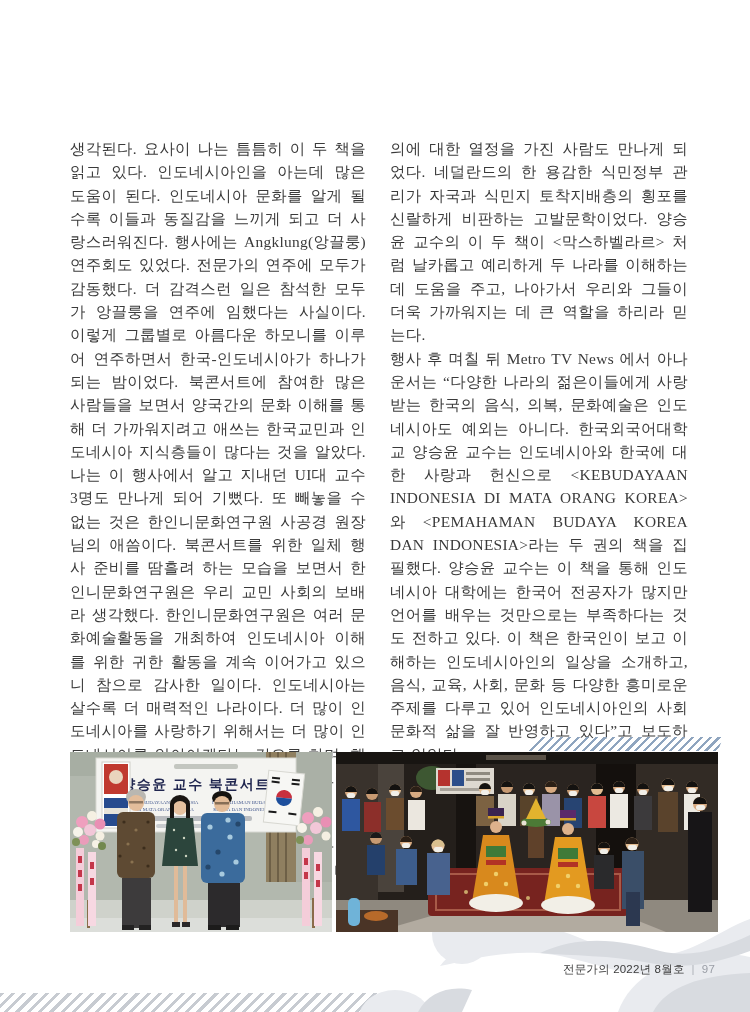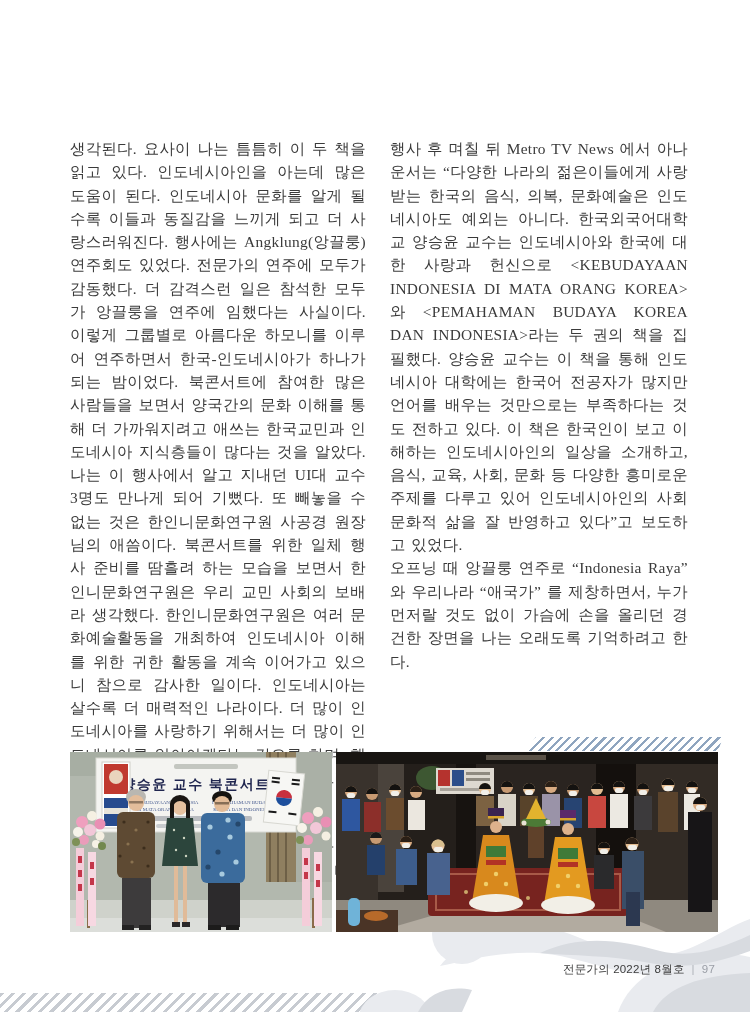--- a/index.html
+++ b/index.html
@@ -60,20 +60,21 @@
       <path d="M418,1012 C428,993 448,985 472,990 L462,1012 Z" fill="#d8dbe0"></path>
     </g>
   </svg>
 
   <div class="col col-left">
     <p>생각된다. 요사이 나는 틈틈히 이 두 책을 읽고 있다. 인도네시아인을 아는데 많은 도움이 된다. 인도네시아 문화를 알게 될수록 이들과 동질감을 느끼게 되고 더 사랑스러워진다. 행사에는 Angklung(앙끌룽) 연주회도 있었다. 전문가의 연주에 모두가 감동했다. 더 감격스런 일은 참석한 모두가 앙끌룽을 연주에 임했다는 사실이다. 이렇게 그룹별로 아름다운 하모니를 이루어 연주하면서 한국-인도네시아가 하나가 되는 밤이었다. 북콘서트에 참여한 많은 사람들을 보면서 양국간의 문화 이해를 통해 더 가까워지려고 애쓰는 한국교민과 인도네시아 지식층들이 많다는 것을 알았다. 나는 이 행사에서 알고 지내던 UI대 교수 3명도 만나게 되어 기뻤다. 또 빼놓을 수 없는 것은 한인니문화연구원 사공경 원장님의 애씀이다. 북콘서트를 위한 일체 행사 준비를 땀흘려 하는 모습을 보면서 한인니문화연구원은 우리 교민 사회의 보배라 생각했다. 한인니문화연구원은 여러 문화예술활동을 개최하여 인도네시아 이해를 위한 귀한 활동을 계속 이어가고 있으니 참으로 감사한 일이다. 인도네시아는 살수록 더 매력적인 나라이다. 더 많이 인도네시아를 사랑하기 위해서는 더 많이 인도네시아를 알아야겠다는 각오를 하며, 행사 장소인 Dia.Lo.Gue (그대, 너 그리고 나)의 의미도 새겨 보았다.</p>
     <p class="gap">나는 몇 년 전 양승윤 교수가 번역한 &lt;막스 하벨라르&gt;(물타뚤리 지음, 공번역 배동선)를 읽으며 공</p>
   </div>
 
   <div class="col col-right">
+    <p>의에 대한 열정을 가진 사람도 만나게 되었다. 네덜란드의 한 용감한 식민정부 관리가 자국과 식민지 토착지배층의 횡포를 신랄하게 비판하는 고발문학이었다. 양승윤 교수의 이 두 책이 &lt;막스하벨라르&gt; 처럼 날카롭고 예리하게 두 나라를 이해하는데 도움을 주고, 나아가서 우리와 그들이 더욱 가까워지는 데 큰 역할을 하리라 믿는다.</p>
     <p>행사 후 며칠 뒤 Metro TV News 에서 아나운서는 “다양한 나라의 젊은이들에게 사랑받는 한국의 음식, 의복, 문화예술은 인도네시아도 예외는 아니다. 한국외국어대학교 양승윤 교수는 인도네시아와 한국에 대한 사랑과 헌신으로 &lt;KEBUDAYAAN INDONESIA DI MATA ORANG KOREA&gt;와 &lt;PEMAHAMAN BUDAYA KOREA DAN INDONESIA&gt;라는 두 권의 책을 집필했다. 양승윤 교수는 이 책을 통해 인도네시아 대학에는 한국어 전공자가 많지만 언어를 배우는 것만으로는 부족하다는 것도 전하고 있다. 이 책은 한국인이 보고 이해하는 인도네시아인의 일상을 소개하고, 음식, 교육, 사회, 문화 등 다양한 흥미로운 주제를 다루고 있어 인도네시아인의 사회문화적 삶을 잘 반영하고 있다”고 보도하고 있었다.</p>
     <p>오프닝 때 앙끌룽 연주로 “Indonesia Raya” 와 우리나라 “애국가” 를 제창하면서, 누가 먼저랄 것도 없이 가슴에 손을 올리던 경건한 장면을 나는 오래도록 기억하려고 한다.</p>
   </div>
 
   <div class="hatch hatch-top-right"></div>
 
   <figure class="photo photo-left" style="margin:0">
     <svg viewBox="0 0 262 180" aria-hidden="true">
       <rect width="262" height="180" fill="#b2b8ae"></rect>
       <rect x="0" y="0" width="262" height="24" fill="#a7aea3"></rect>

